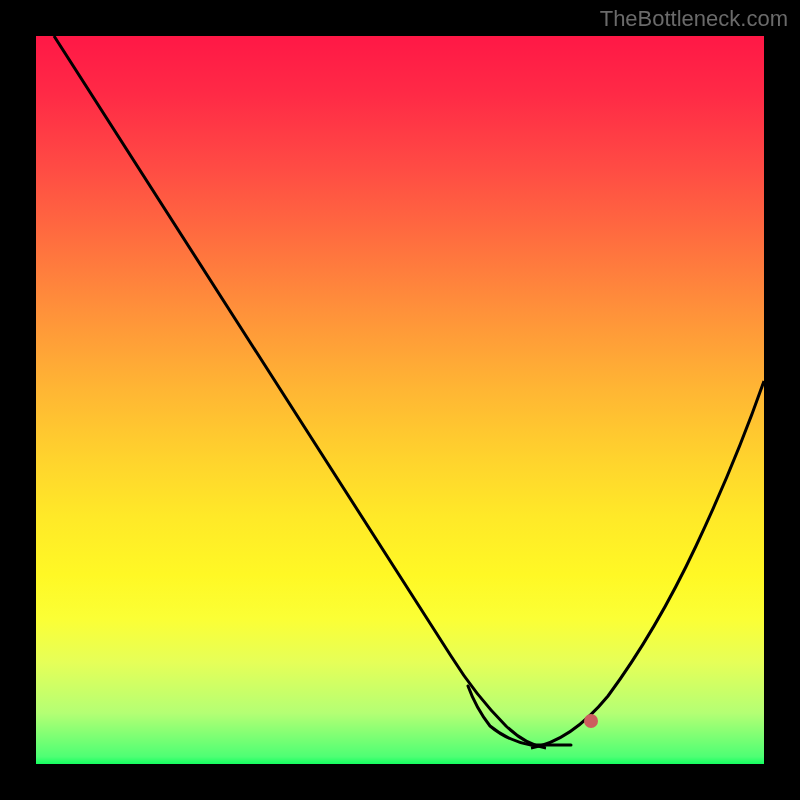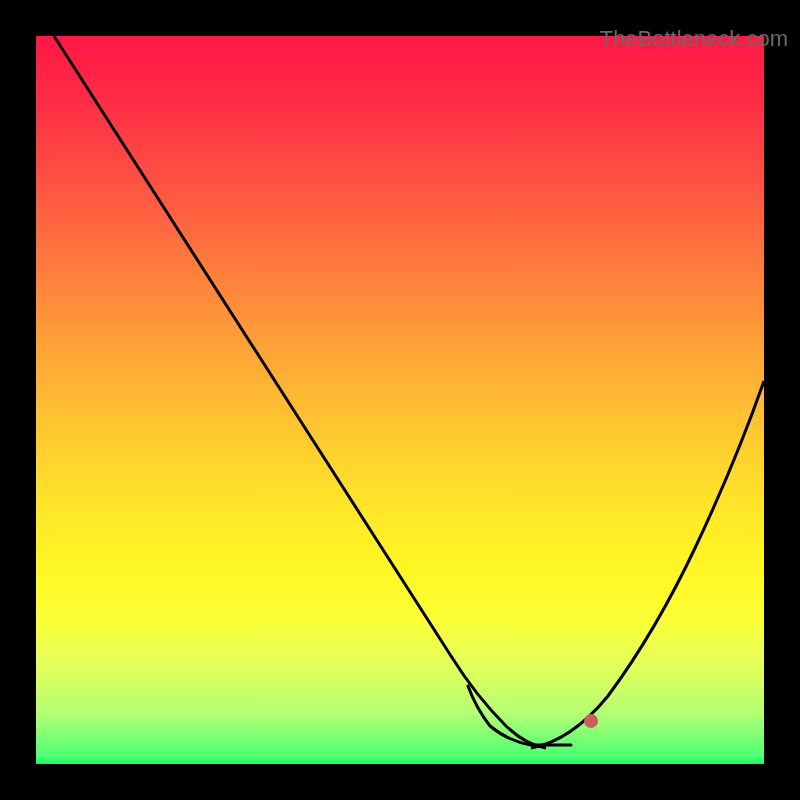--- a/index.html
+++ b/index.html
@@ -11,21 +11,20 @@
     font-family: Arial, sans-serif;
   }
   .watermark {
     position: absolute;
     top: 6px;
     right: 12px;
     color: #6a6a6a;
     font-size: 22px;
     font-weight: 500;
     z-index: 10;
-    margin-top: 20px;
   }
   .chart-area {
     position: absolute;
     left: 36px;
     top: 36px;
     width: 728px;
     height: 728px;
     overflow: hidden;
   }
   .gradient-bg {

